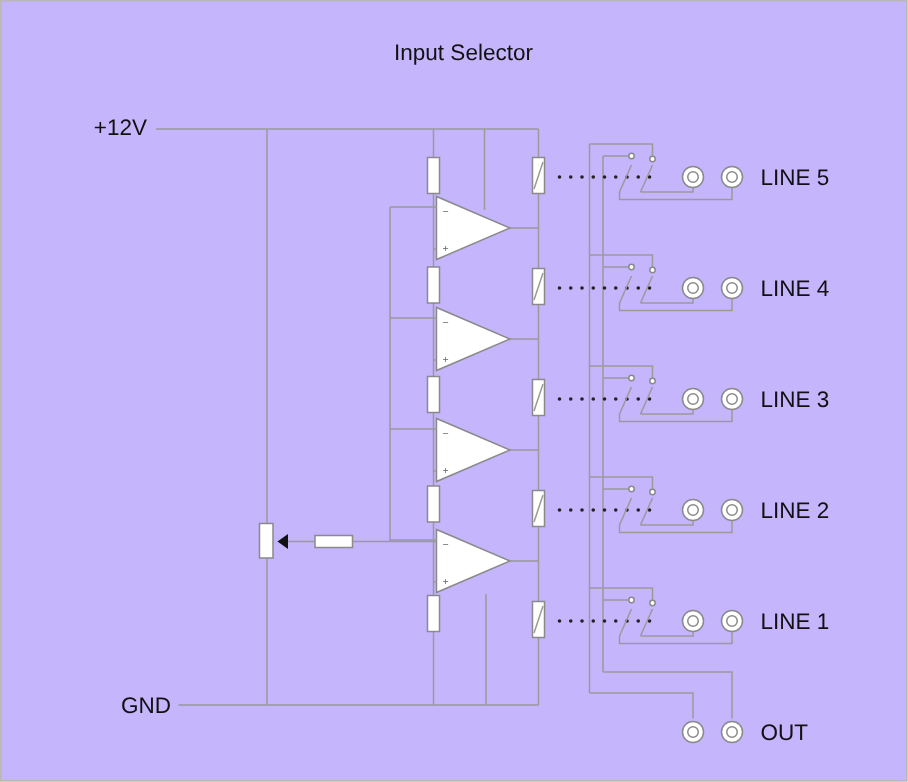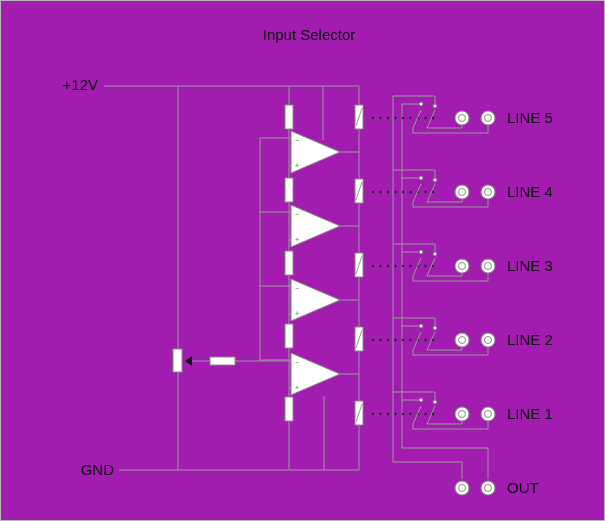--- a/index.html
+++ b/index.html
@@ -1,19 +1,19 @@
 <!DOCTYPE html>
 <html><head>
 <meta charset="utf-8">
 <style>
   html, body { margin: 0; padding: 0; background: #ffffff; }
   body { width: 605px; height: 521px; overflow: hidden; }
   #frame {
     position: absolute; left: 0; top: 0; width: 603px; height: 519px;
-    border: 1px solid #b8b8b8; background: #a21caf;
+    border: 1px solid #b8b8b8; background: #c4b5fd;
   }
   svg { position: absolute; left: 0; top: 0; }
   .lbl { font-family: "Liberation Sans", sans-serif; fill: #111; }
   .title { font-size: 15px; }
   .rail { font-size: 15px; }
   .ch { font-size: 15px; }
   .w { stroke: #9a9a9a; stroke-width: 1; fill: none; }
   .c { stroke: #8a8a8a; stroke-width: 1; fill: #fff; }
   .dot { fill: #222; }
 </style>

